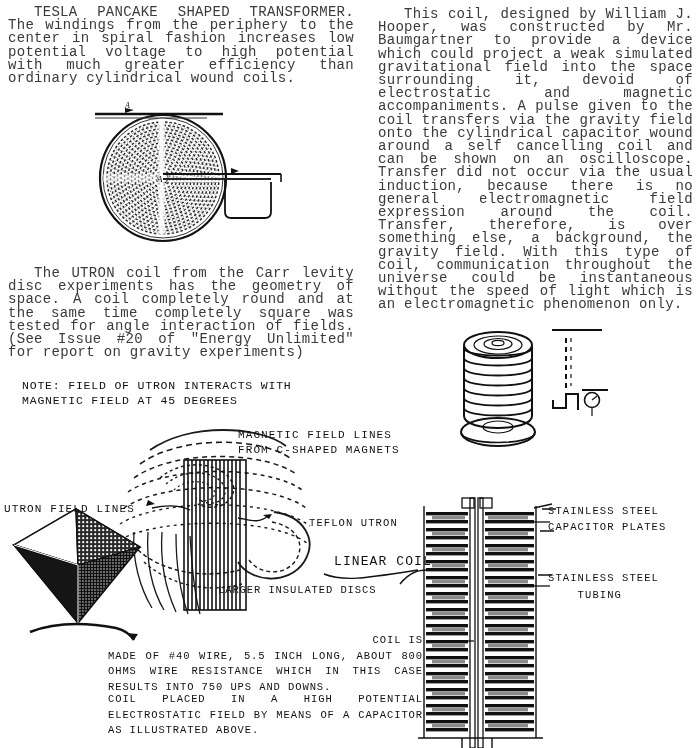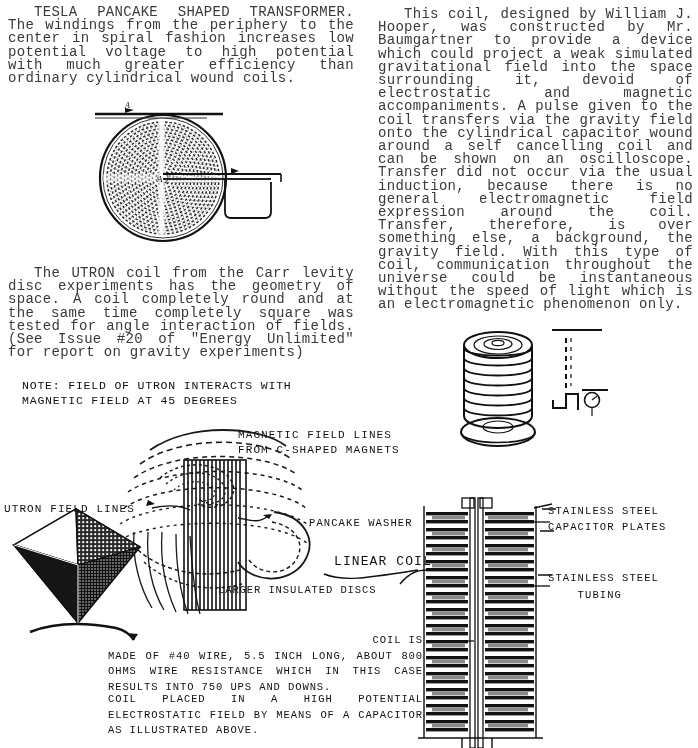--- a/index.html
+++ b/index.html
@@ -387,21 +387,21 @@
   <div class="tw" id="lbl-utronfield">
     <span>UTRON FIELD LINES</span>
   </div>
 
   <div class="tw" id="lbl-magfield">
     <span>MAGNETIC FIELD LINES</span><br>
     <span>FROM C-SHAPED MAGNETS</span>
   </div>
 
   <div class="tw" id="lbl-teflon">
-    <span>PANCAKE  WASHER</span>
+    <span>TEFLON  UTRON</span>
   </div>
 
   <div class="tw" id="lbl-linear">
     <span>LINEAR COIL</span>
   </div>
 
   <div class="tw" id="lbl-sscap">
     <span>STAINLESS    STEEL</span><br>
     <span>CAPACITOR    PLATES</span>
   </div>

